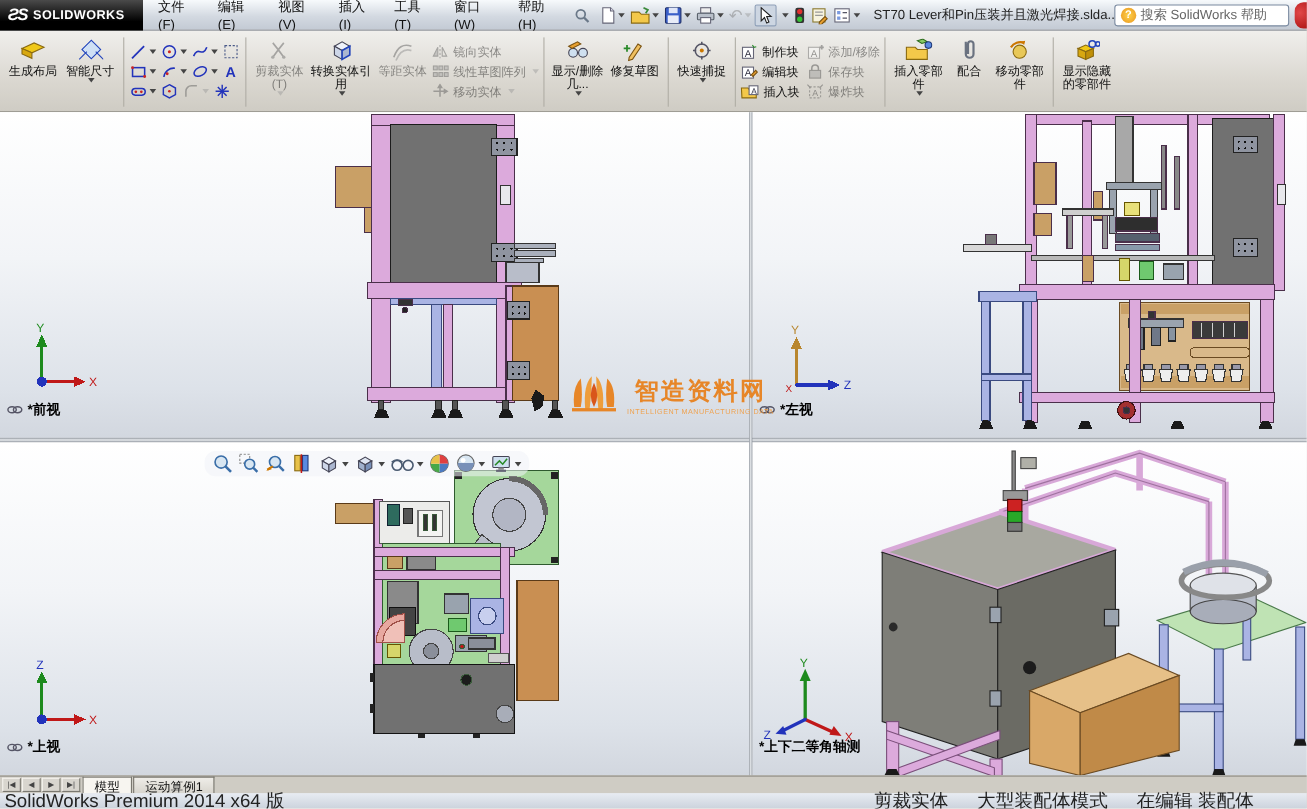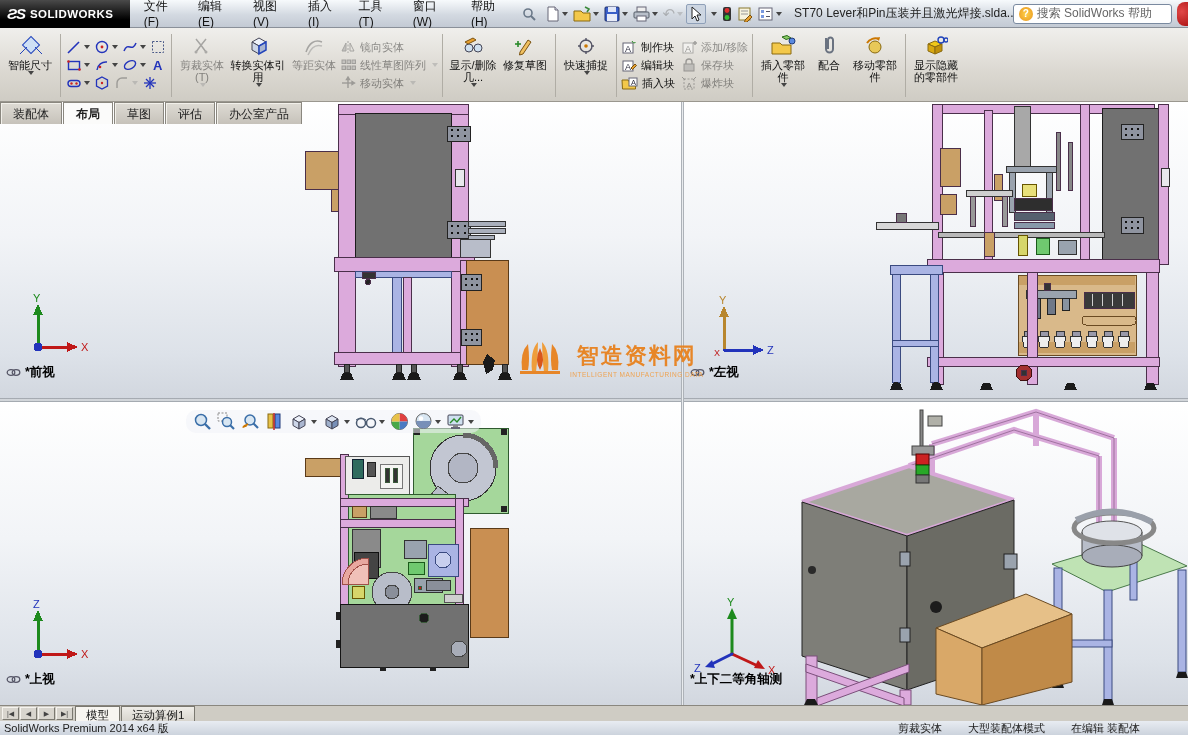--- a/index.html
+++ b/index.html
@@ -88,21 +88,21 @@
   .motionbar { position:absolute; left:0; top:705px; width:1188px; height:16px;
     background:#cfccc4; border-top:1px solid #8a877f; display:flex; align-items:flex-end; }
   .navbtns { display:flex; gap:1px; margin:1px 2px; }
   .navbtn { width:17px; height:13px; background:#d8d5ce; border:1px solid;
     border-color:#f5f3ee #7a7870 #7a7870 #f5f3ee; font-size:7px; line-height:11px; text-align:center;
     color:#444; }
   .mtab { height:15px; padding:1px 10px; font-size:11.5px; border:1px solid #7a7870; border-bottom:none;
     background:linear-gradient(#efede8,#d8d5ce); margin-right:1px; }
   .mtab.active { background:#f7f5f0; }
   .statusbar { position:absolute; left:0; top:721px; width:1188px; height:14px;
-    background:linear-gradient(#e8ecf2,#ccd3dd); display:flex; align-items:center; font-size:11px;
+    background:linear-gradient(#e8ecf2,#ccd3dd); display:flex; align-items:center; font-size:17px;
     color:#222; }
   .status-left { margin-left:4px; }
   .status-right { margin-left:auto; display:flex; gap:26px; margin-right:48px; }
 
   svg text { font-family:"Liberation Sans", sans-serif; }
 </style>
 </head>
 <body>
 
 <div id="app">
@@ -202,20 +202,29 @@
       <span>搜索 SolidWorks 帮助</span>
     </div>
     <span class="red-badge"></span>
   </div>
 
   <div class="ribbon">
 
     <div class="rgroup">
       <div class="rbig">
         <span class="bicon">
+          <svg width="26" height="20">
+              <polygon points="3,8 14,3 23,7 12,12" fill="#f0c818" stroke="#8a6a10"></polygon>
+              <polygon points="3,8 12,12 12,17 3,13" fill="#d8a810" stroke="#8a6a10"></polygon>
+            </svg>
+        </span>
+        <span>生成布局</span>
+      </div>
+      <div class="rbig">
+        <span class="bicon">
           <svg width="24" height="22">
               <rect x="7" y="4" width="12" height="12" transform="rotate(45 13 10)" fill="#cfe0f5" stroke="#2244bb"></rect>
               <line x1="2" y1="19" x2="9" y2="12" stroke="#2244bb"></line>
               <line x1="24" y1="19" x2="17" y2="12" stroke="#2244bb"></line>
             </svg>
         </span>
         <span>智能尺寸</span>
         <span class="dd"></span>
       </div>
     </div>
@@ -1008,27 +1017,20 @@
         </g>
       </svg>
       <div class="vp-label">
         <span>*上下二等角轴测</span>
       </div>
     </div>
 
     <div class="hsplit"></div>
     <div class="vsplit"></div>
 
-    <div class="cmtabs">
-      <span class="cmtab">装配体</span>
-      <span class="cmtab active">布局</span>
-      <span class="cmtab">草图</span>
-      <span class="cmtab">评估</span>
-      <span class="cmtab">办公室产品</span>
-    </div>
 
     <div class="watermark">
       <svg width="44" height="38">
         <path d="M4,30 Q2,12 10,4 Q12,20 10,30 Z" fill="#e8821e"></path>
         <path d="M40,30 Q42,12 34,4 Q32,20 34,30 Z" fill="#e8821e"></path>
         <path d="M14,32 Q12,10 20,2 Q20,18 18,32 Z" fill="#f09a32"></path>
         <path d="M30,32 Q32,10 24,2 Q24,18 26,32 Z" fill="#f09a32"></path>
         <path d="M22,30 Q16,20 22,8 Q28,20 22,30 Z" fill="#d94f10"></path>
         <rect x="2" y="31" width="40" height="3" fill="#e8821e"></rect>
       </svg>

